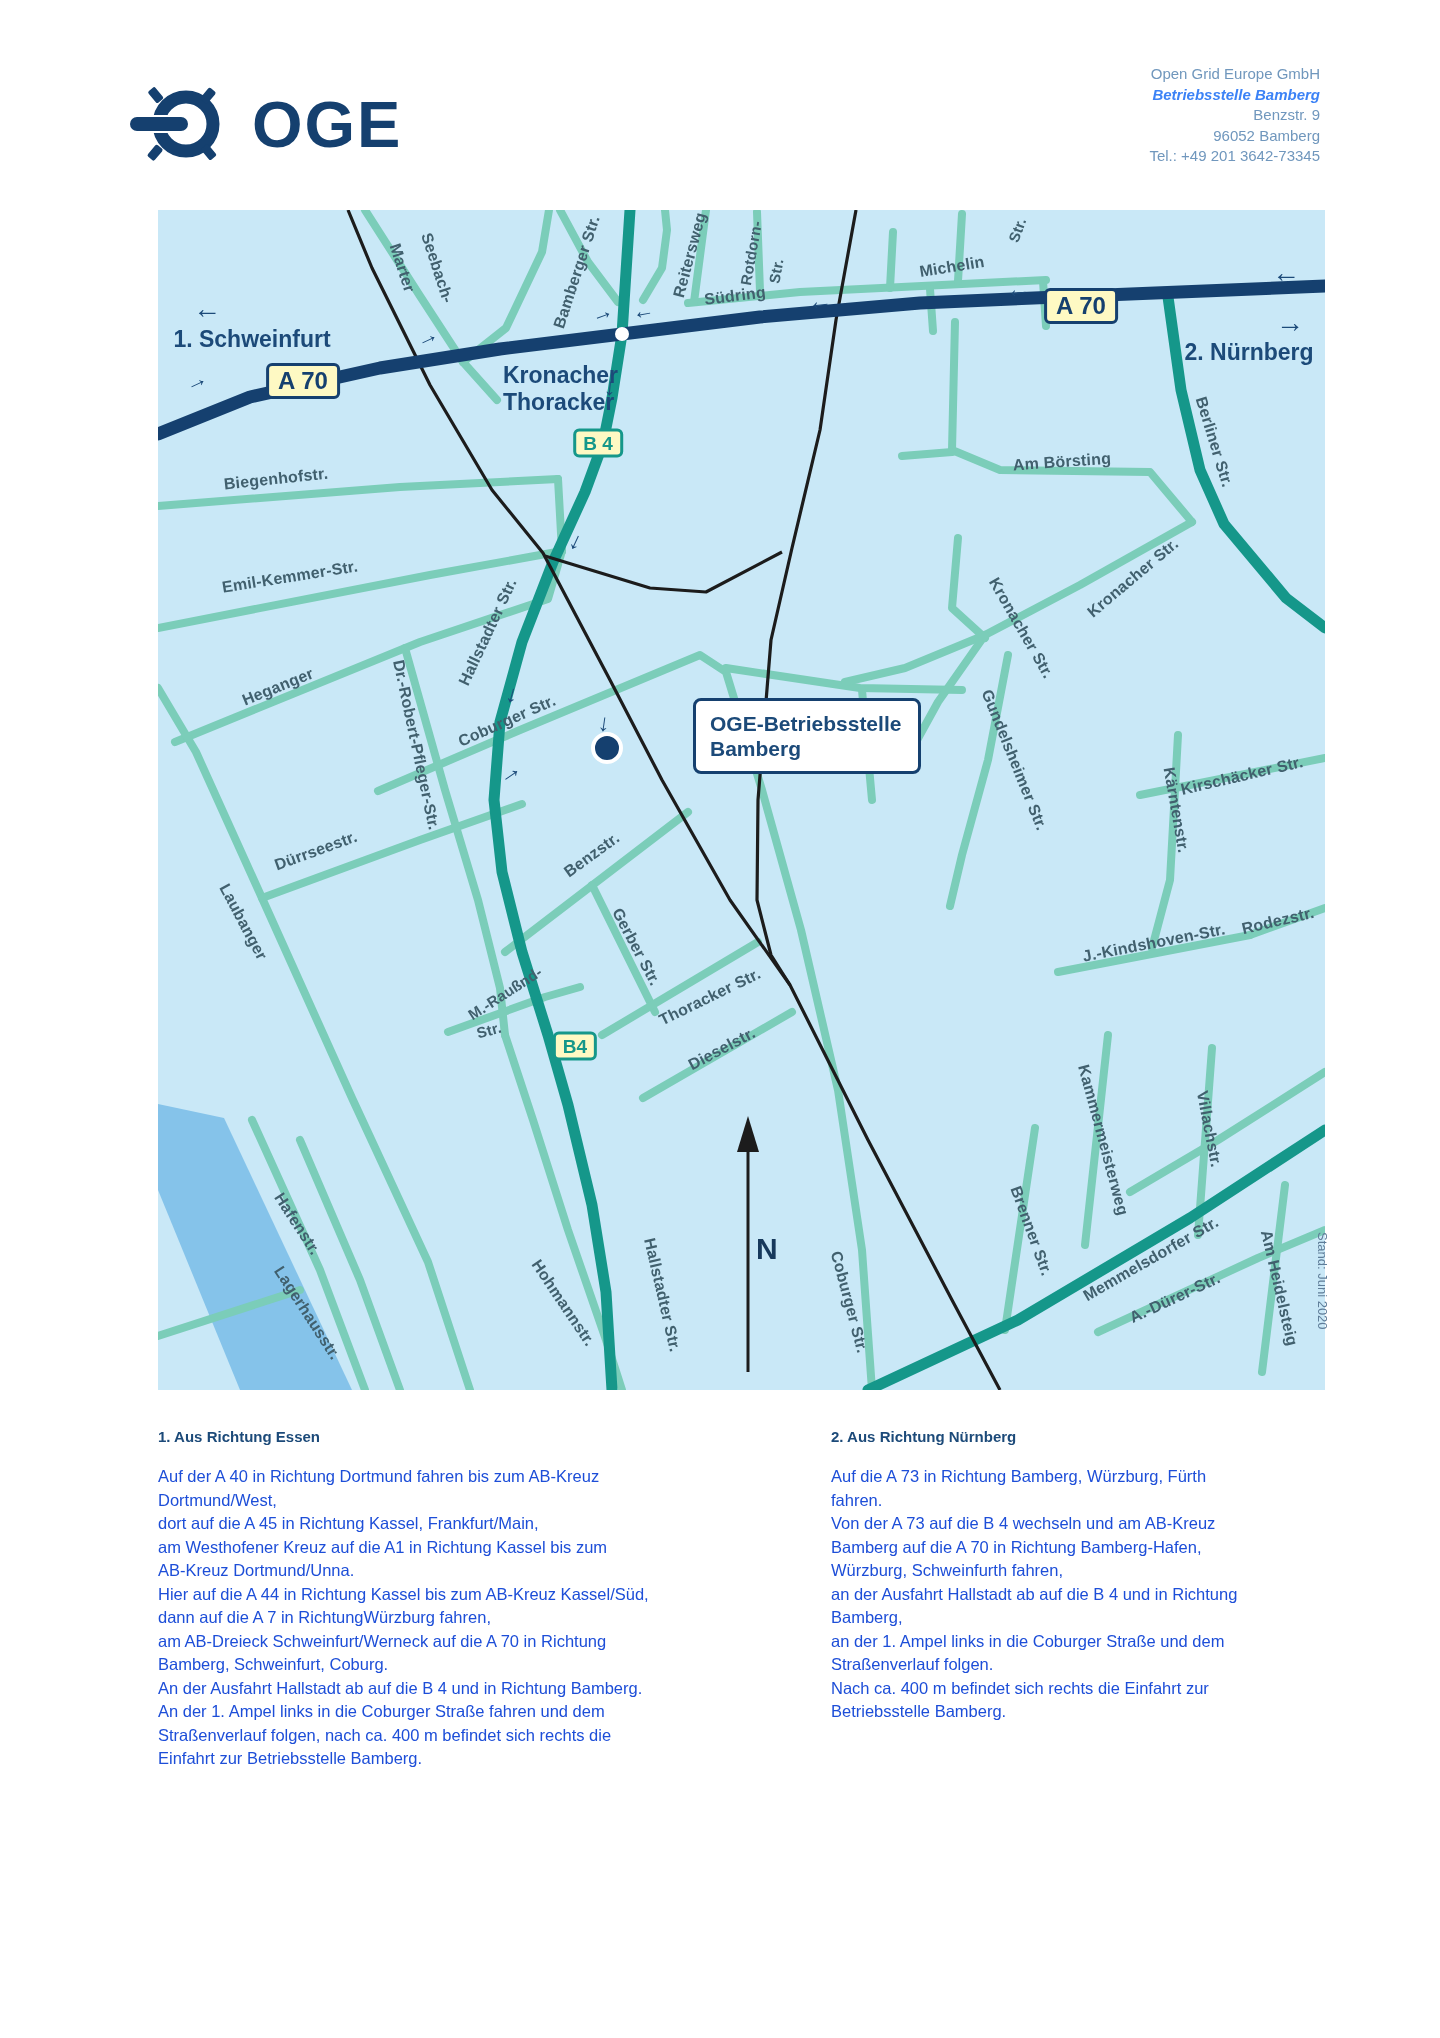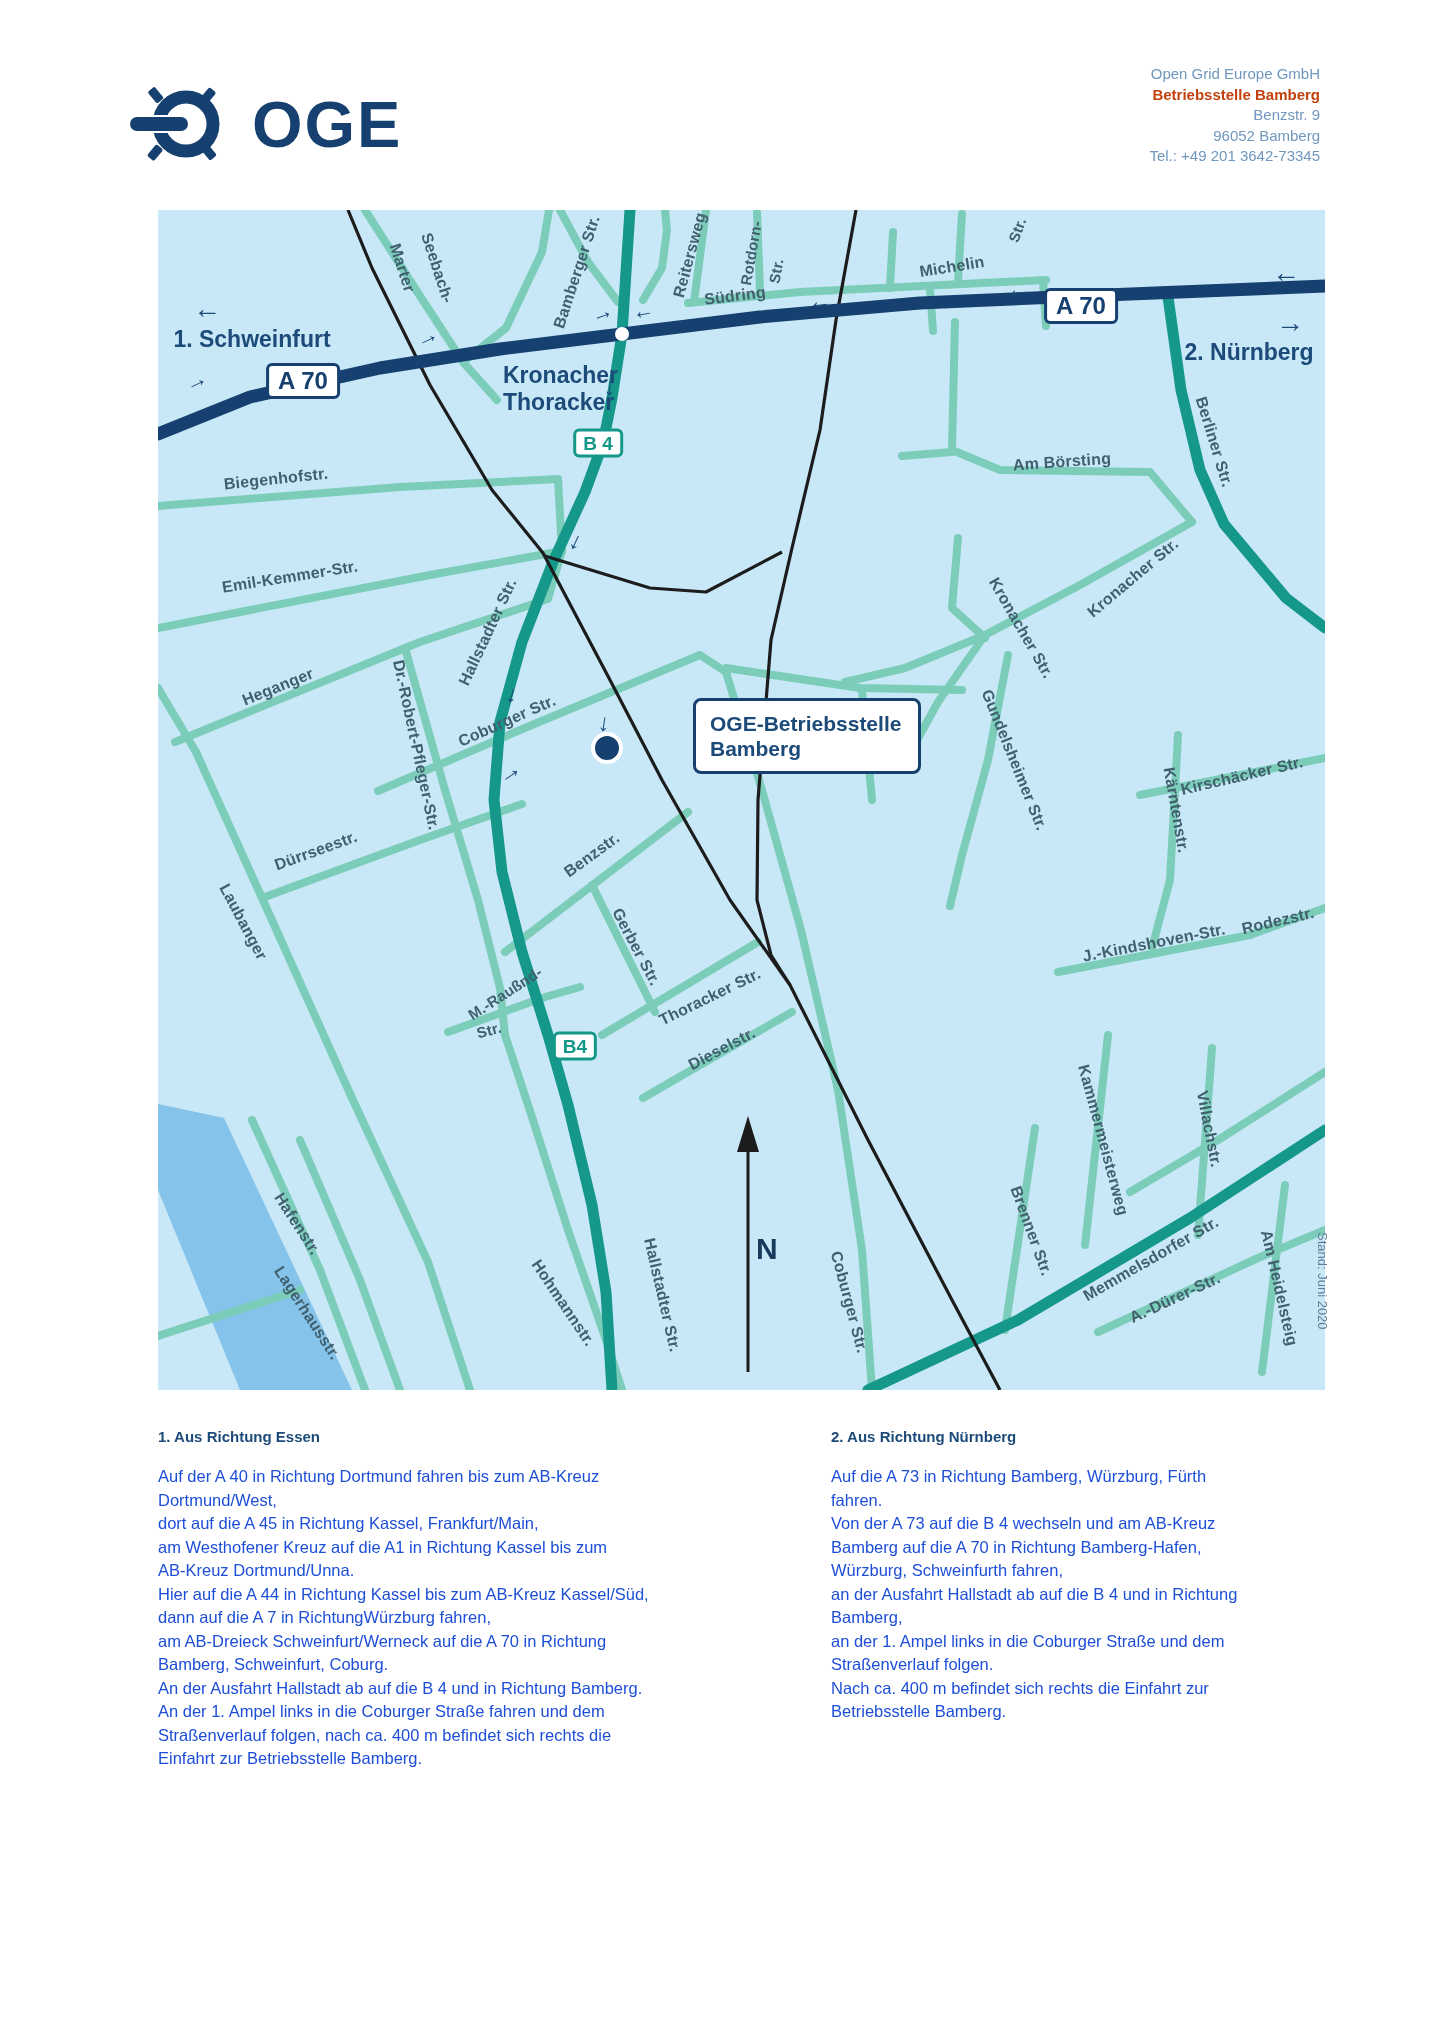--- a/index.html
+++ b/index.html
@@ -5,34 +5,34 @@
   html,body{margin:0;padding:0;background:#e8e8e8;}
   .page{
     position:relative;width:1440px;height:2038px;background:#ffffff;
     font-family:"Liberation Sans", sans-serif;overflow:hidden;
   }
   
   .logo{position:absolute;left:130px;top:82px;display:flex;align-items:center;gap:18px;}
   .logo-text{font-size:65px;font-weight:800;color:#15406f;letter-spacing:2px;line-height:1;}
   .address{position:absolute;right:120px;top:64px;text-align:right;
     font-size:15px;line-height:20.5px;color:#7097bd;}
-  .address .addr-bold{font-weight:bold;color:#c2410c;}
+  .address .addr-bold{font-weight:bold;color:#3b82f6;font-style:italic;}
   
   .map{position:absolute;left:158px;top:210px;width:1167px;height:1180px;background:#c9e8f7;}
   .map-svg{position:absolute;left:0;top:0;width:100%;height:100%;}
   .road-minor{stroke:#7bcdb9;stroke-width:8;fill:none;stroke-linecap:round;stroke-linejoin:round;}
   .road-b{stroke:#15978a;stroke-width:11;fill:none;stroke-linecap:round;stroke-linejoin:round;}
   .road-a{stroke:#15406f;stroke-width:13;fill:none;stroke-linecap:round;stroke-linejoin:round;}
   .rail{stroke:#1c1c1c;stroke-width:3.2;fill:none;stroke-linejoin:round;}
   .water{fill:#85c3ea;stroke:none;}
   .street-label{position:absolute;white-space:nowrap;color:#41606e;font-weight:600;
     letter-spacing:0.2px;transform-origin:center;}
   .region-label{position:absolute;white-space:nowrap;color:#1c4a79;font-weight:600;}
   .map-arrow{position:absolute;color:#1c4a79;font-weight:bold;line-height:1;}
-  .badge{position:absolute;background:#ffffff;font-weight:bold;white-space:nowrap;
+  .badge{position:absolute;background:#fef9c3;font-weight:bold;white-space:nowrap;
     transform:translate(-50%,-50%);border-radius:6px;line-height:1;}
   .badge-motorway{border:3px solid #15406f;color:#15406f;font-size:24px;padding:3px 9px;}
   .badge-bundes{border:3px solid #15978a;color:#15978a;font-size:19px;padding:2px 7px;}
   .ausfahrt-label{position:absolute;left:345px;top:152px;text-align:left;
     color:#1c4a79;font-weight:bold;font-size:23px;line-height:27px;}
   .callout{position:absolute;left:535px;top:488px;width:228px;height:76px;background:#ffffff;
     border:3px solid #15406f;border-radius:8px;box-sizing:border-box;padding:10px 0 0 14px;
     color:#1c4a79;font-weight:bold;font-size:21px;line-height:25px;}
   .compass-n{position:absolute;left:598px;top:1022px;color:#17395c;font-weight:bold;font-size:30px;}
   .stand-note{position:absolute;left:1330px;top:1232px;width:16px;

